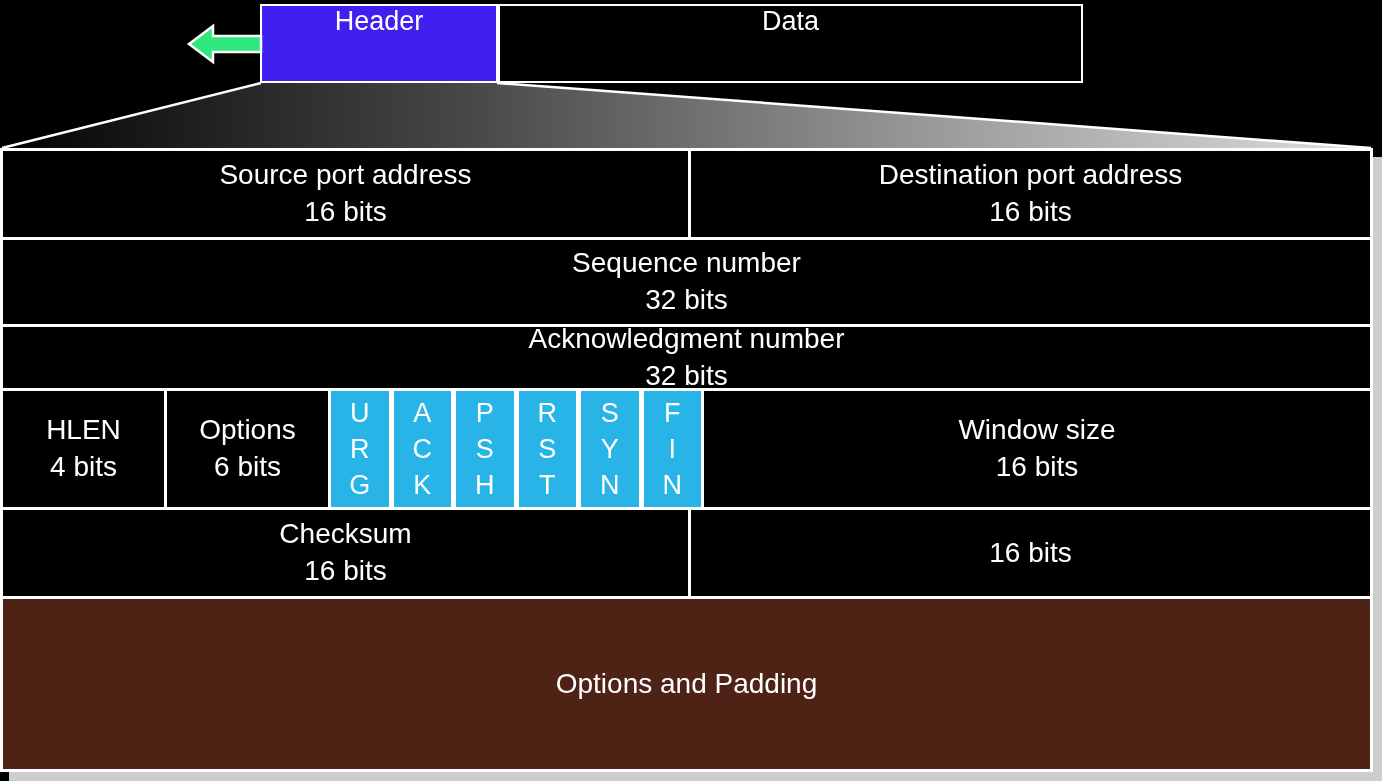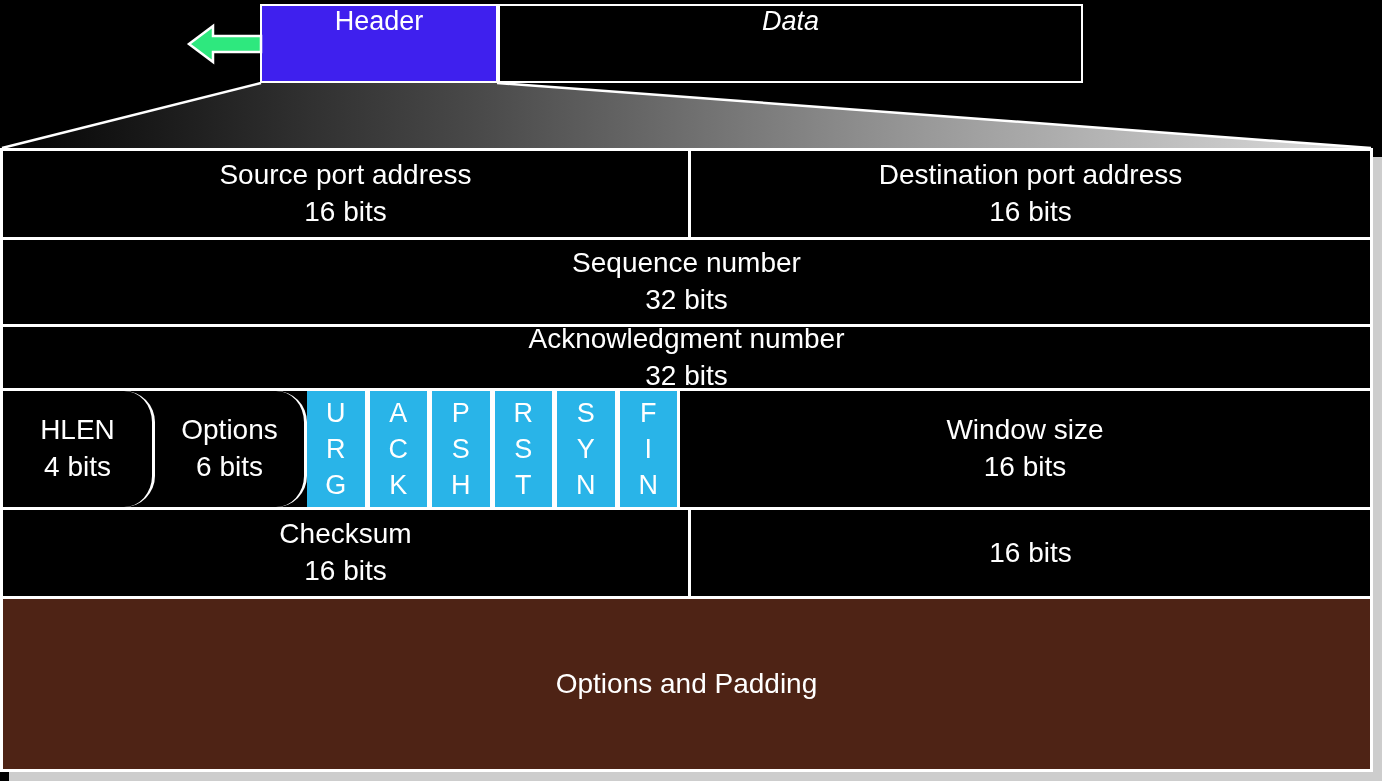--- a/index.html
+++ b/index.html
@@ -16,21 +16,21 @@
   .seg-box {
     position: absolute;
     top: 4px;
     height: 79px;
     border: 2px solid #fff;
     display: flex;
     justify-content: center;
     font-size: 27px;
   }
   .seg-header { left: 260px; width: 238px; background: var(--header-blue, #3f20ee); }
-  .seg-data   { left: 498px; width: 585px; background: #000; font-style: italic; }
+  .seg-data   { left: 498px; width: 585px; background: #000; }
 
   .arrow-svg { position: absolute; left: 186px; top: 23px; }
 
   
   .trap-svg { position: absolute; left: 0; top: 81px; }
 
   
   .tcp-table {
     position: absolute;
     left: 0; top: 148px;
@@ -56,21 +56,21 @@
     align-items: center;
     justify-content: center;
     text-align: center;
     font-size: 28px;
     line-height: 1.32;
   }
   .grow { flex: 1; }
   .br { border-right: 3px solid #fff; }
   .w-half { width: 688px; }
 
-  .hlen-cell, .reserved-cell { width: 152px; border-radius: 31px; }
+  .hlen-cell, .reserved-cell { width: 164px; }
   .flags-wrap {
     width: 373px;
     display: flex;
     gap: 5px;
     background: #fff;   
   }
   .flag {
     flex: 1;
     background: var(--flag-cyan, #29b4e8);
     display: flex;

